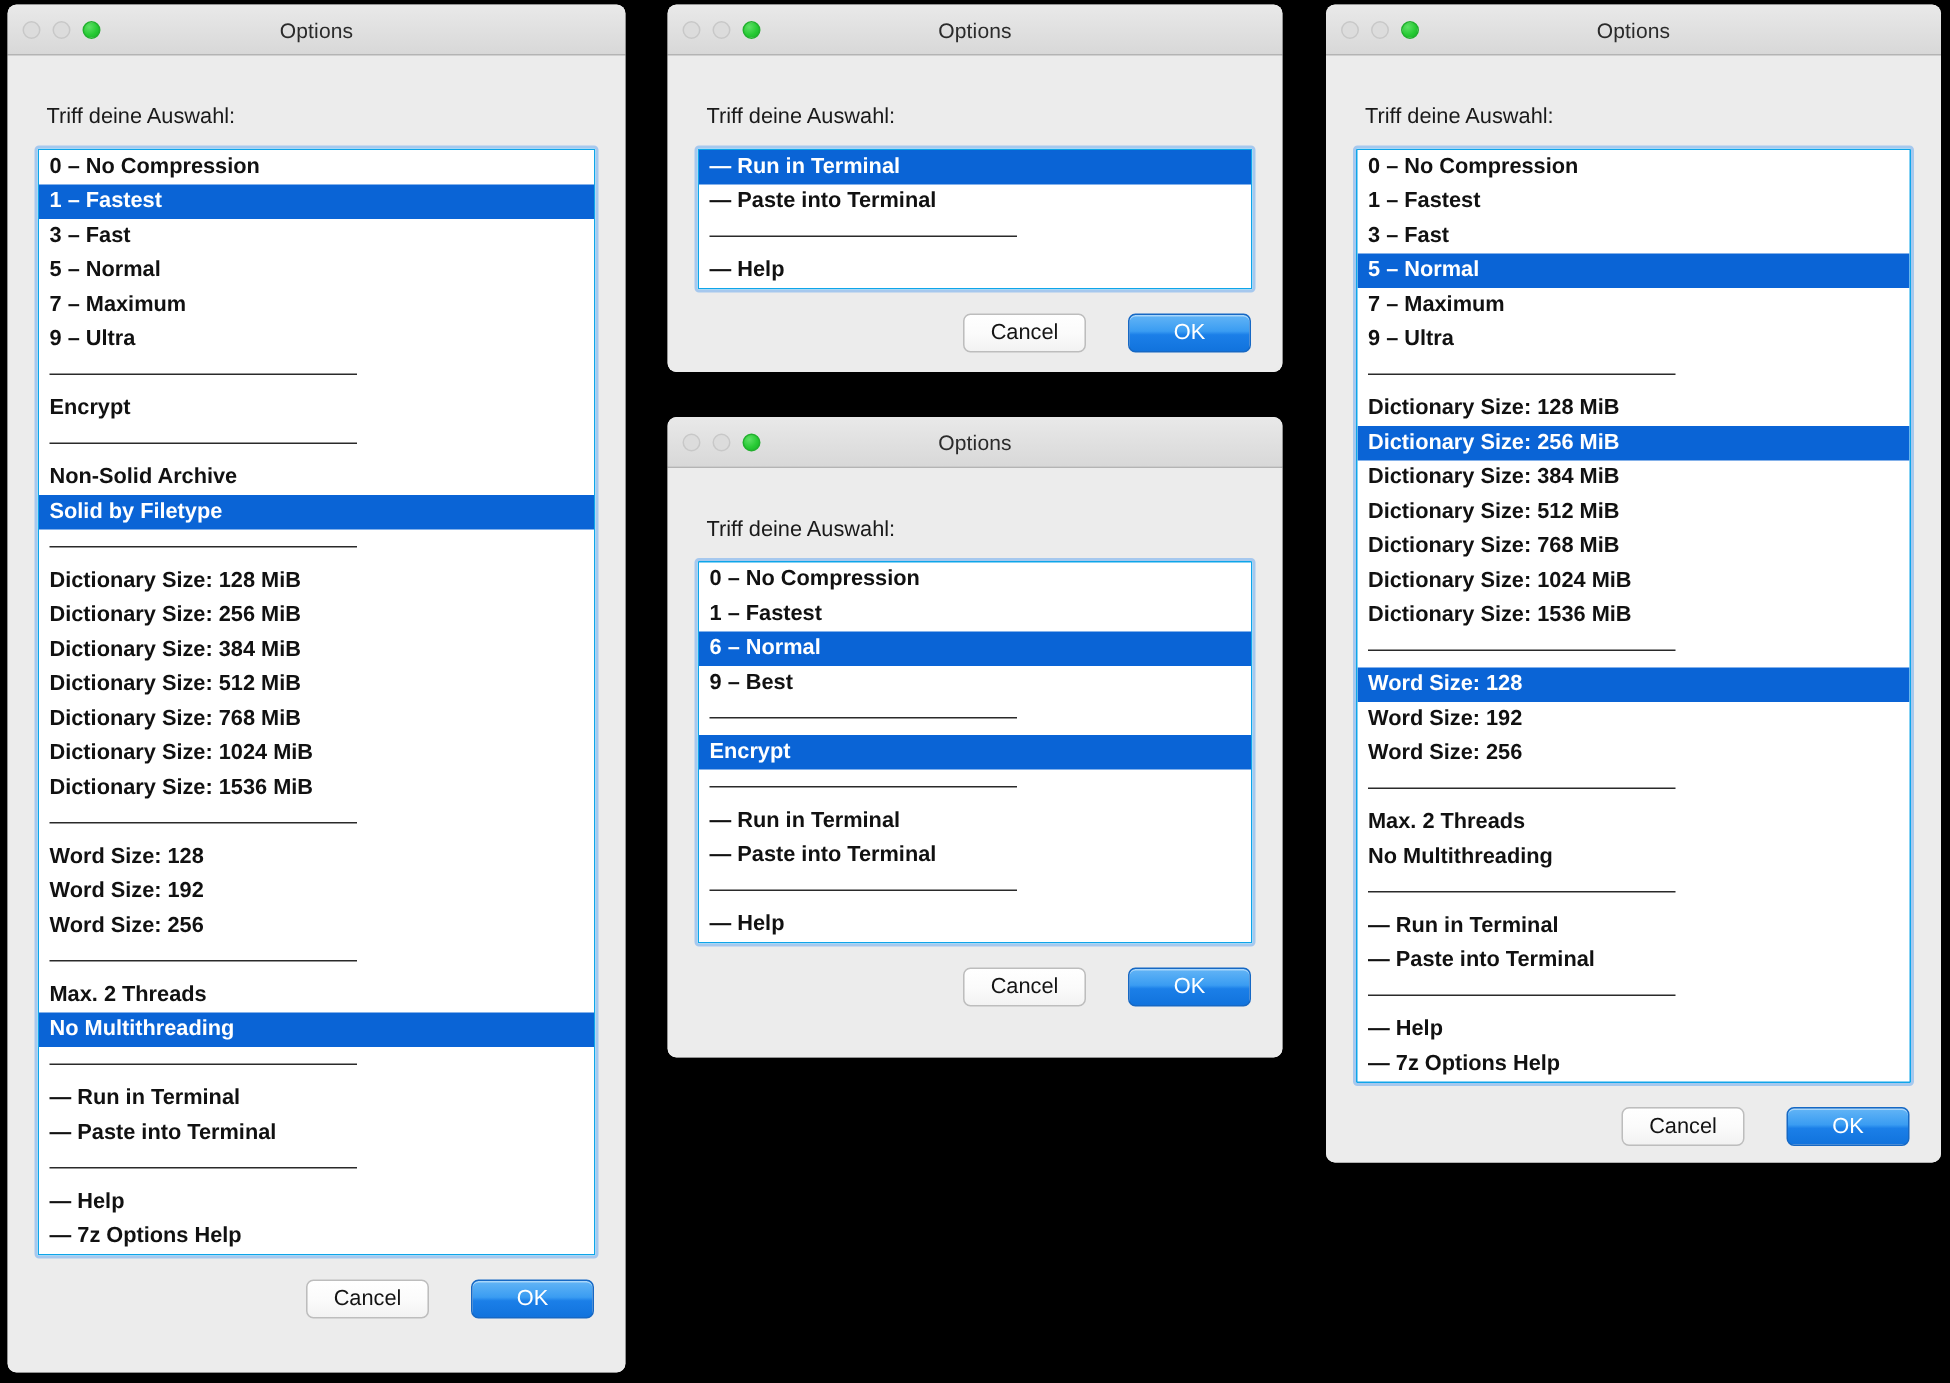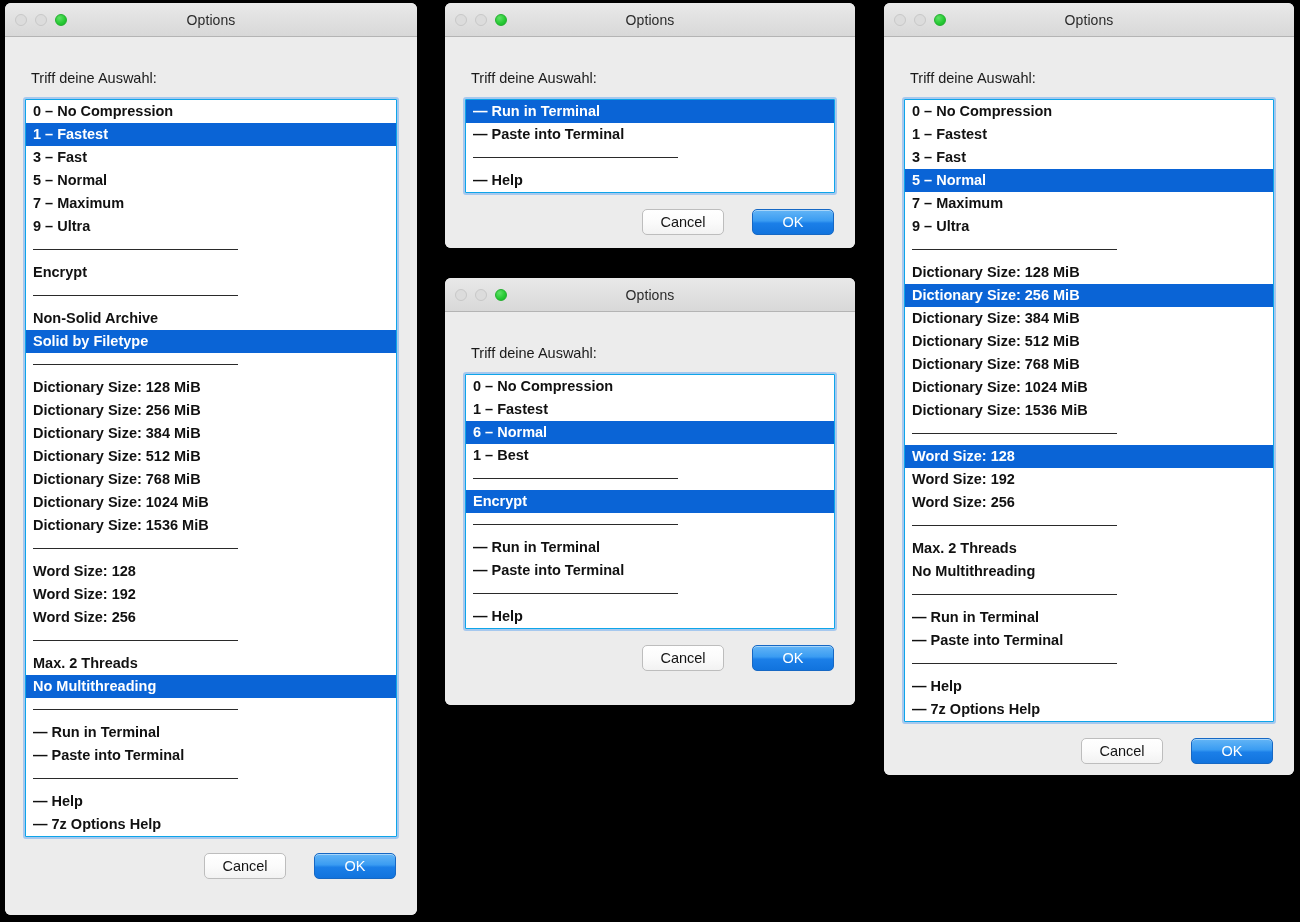--- a/index.html
+++ b/index.html
@@ -264,21 +264,21 @@
         </div>
         <div class="win-title">Options</div>
       </div>
       <div class="win-body">
         <div class="prompt">Triff deine Auswahl:</div>
         <div class="listbox-wrap">
           <ul class="listbox">
             <li class="row">0 – No Compression</li>
             <li class="row">1 – Fastest</li>
             <li class="row sel">6 – Normal</li>
-            <li class="row">1 – Best</li>
+            <li class="row">9 – Best</li>
             <li class="row sep"></li>
             <li class="row sel">Encrypt</li>
             <li class="row sep"></li>
             <li class="row">— Run in Terminal</li>
             <li class="row">— Paste into Terminal</li>
             <li class="row sep"></li>
             <li class="row">— Help</li>
           </ul>
         </div>
         <div class="buttonbar">

